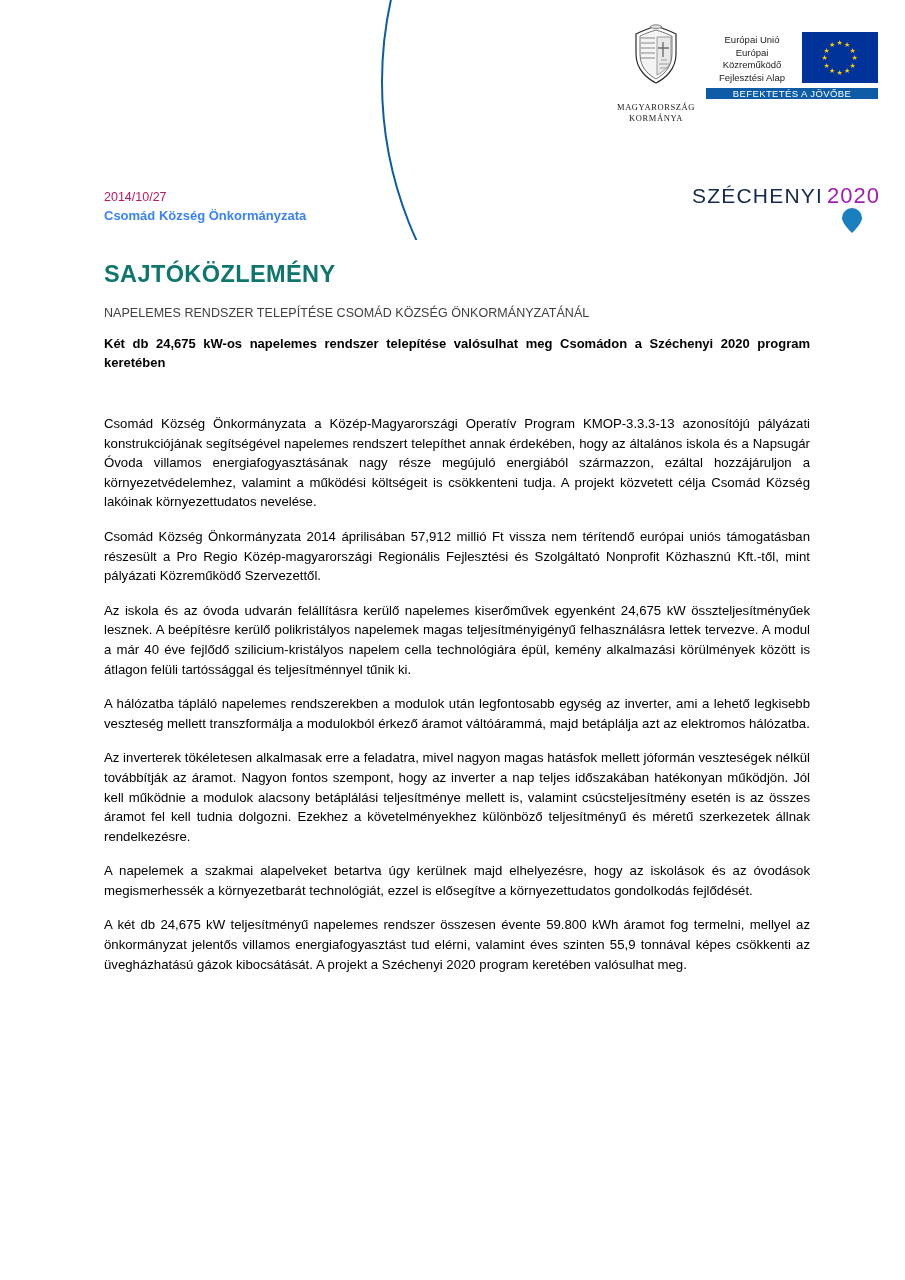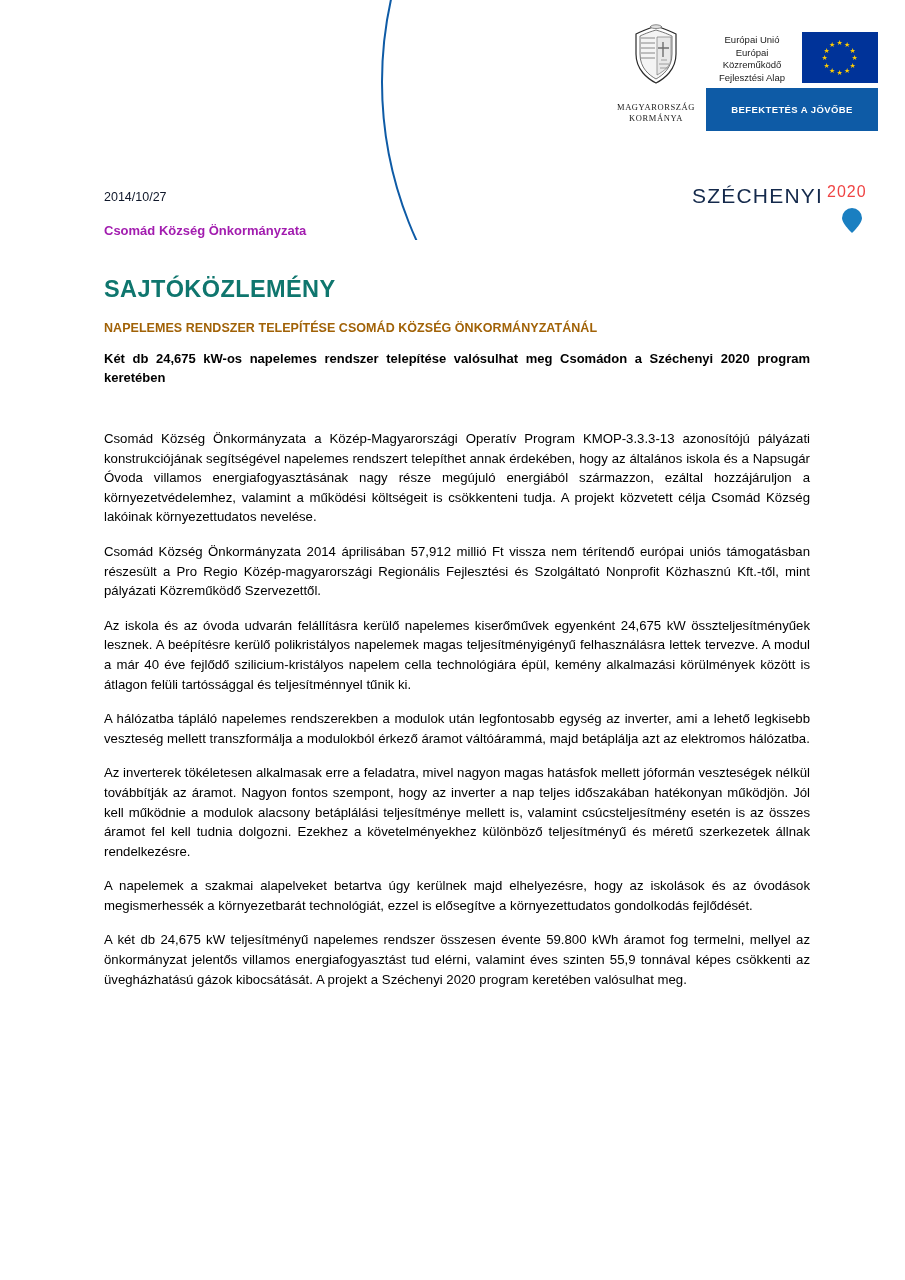--- a/index.html
+++ b/index.html
@@ -99,23 +99,23 @@
     line-height: 7px;
   }
   .eu-slogan {
     position: absolute;
     left: 0;
     top: 58px;
     width: 172px;
     background: #0e5ba6;
     color: #ffffff;
     font-size: 9.5px;
-    font-weight: bold;
+    font-weight: normal;
     letter-spacing: 0.4px;
-    padding: 16px 6px;
+    padding: 0 6px;
     box-sizing: border-box;
   }
 
   .szechenyi-block {
     position: absolute;
     left: 692px;
     top: 140px;
     width: 196px;
     height: 70px;
     margin-top: 36px;
@@ -126,61 +126,61 @@
     top: 8px;
     font-size: 21px;
     letter-spacing: 1.2px;
     color: #14294b;
     font-family: "Liberation Sans", sans-serif;
   }
   .szechenyi-year {
     position: absolute;
     left: 135px;
     top: 7px;
-    font-size: 16px;
+    font-size: 22px;
     letter-spacing: 1px;
-    color: #ef4444;
+    color: #a21caf;
   }
   .szechenyi-pin {
     position: absolute;
     left: 147px;
     top: 32px;
     width: 26px;
     height: 26px;
   }
 
   
   .doc {
     position: absolute;
     left: 104px;
     top: 190px;
     width: 706px;
   }
   .date {
     font-size: 12.5px;
-    color: #0f172a;
-    margin-bottom: 19px;
+    color: #be185d;
+    margin-bottom: 4px;
   }
   .org {
     font-size: 13px;
     font-weight: bold;
-    color: #a21caf;
+    color: #3b82f6;
     margin-bottom: 38px;
   }
   .title {
     font-size: 23.5px;
     font-weight: bold;
     color: #0f766e;
     letter-spacing: 0.4px;
     margin-bottom: 18px;
   }
   .subtitle {
     font-size: 12.5px;
-    font-weight: bold;
-    color: #a16207;
+    font-weight: normal;
+    color: #404040;
     margin-bottom: 14px;
     letter-spacing: 0.05px;
     margin-top: 12px;
   }
   .lead {
     font-size: 13px;
     font-weight: bold;
     color: #000;
     line-height: 19px;
     text-align: justify;

